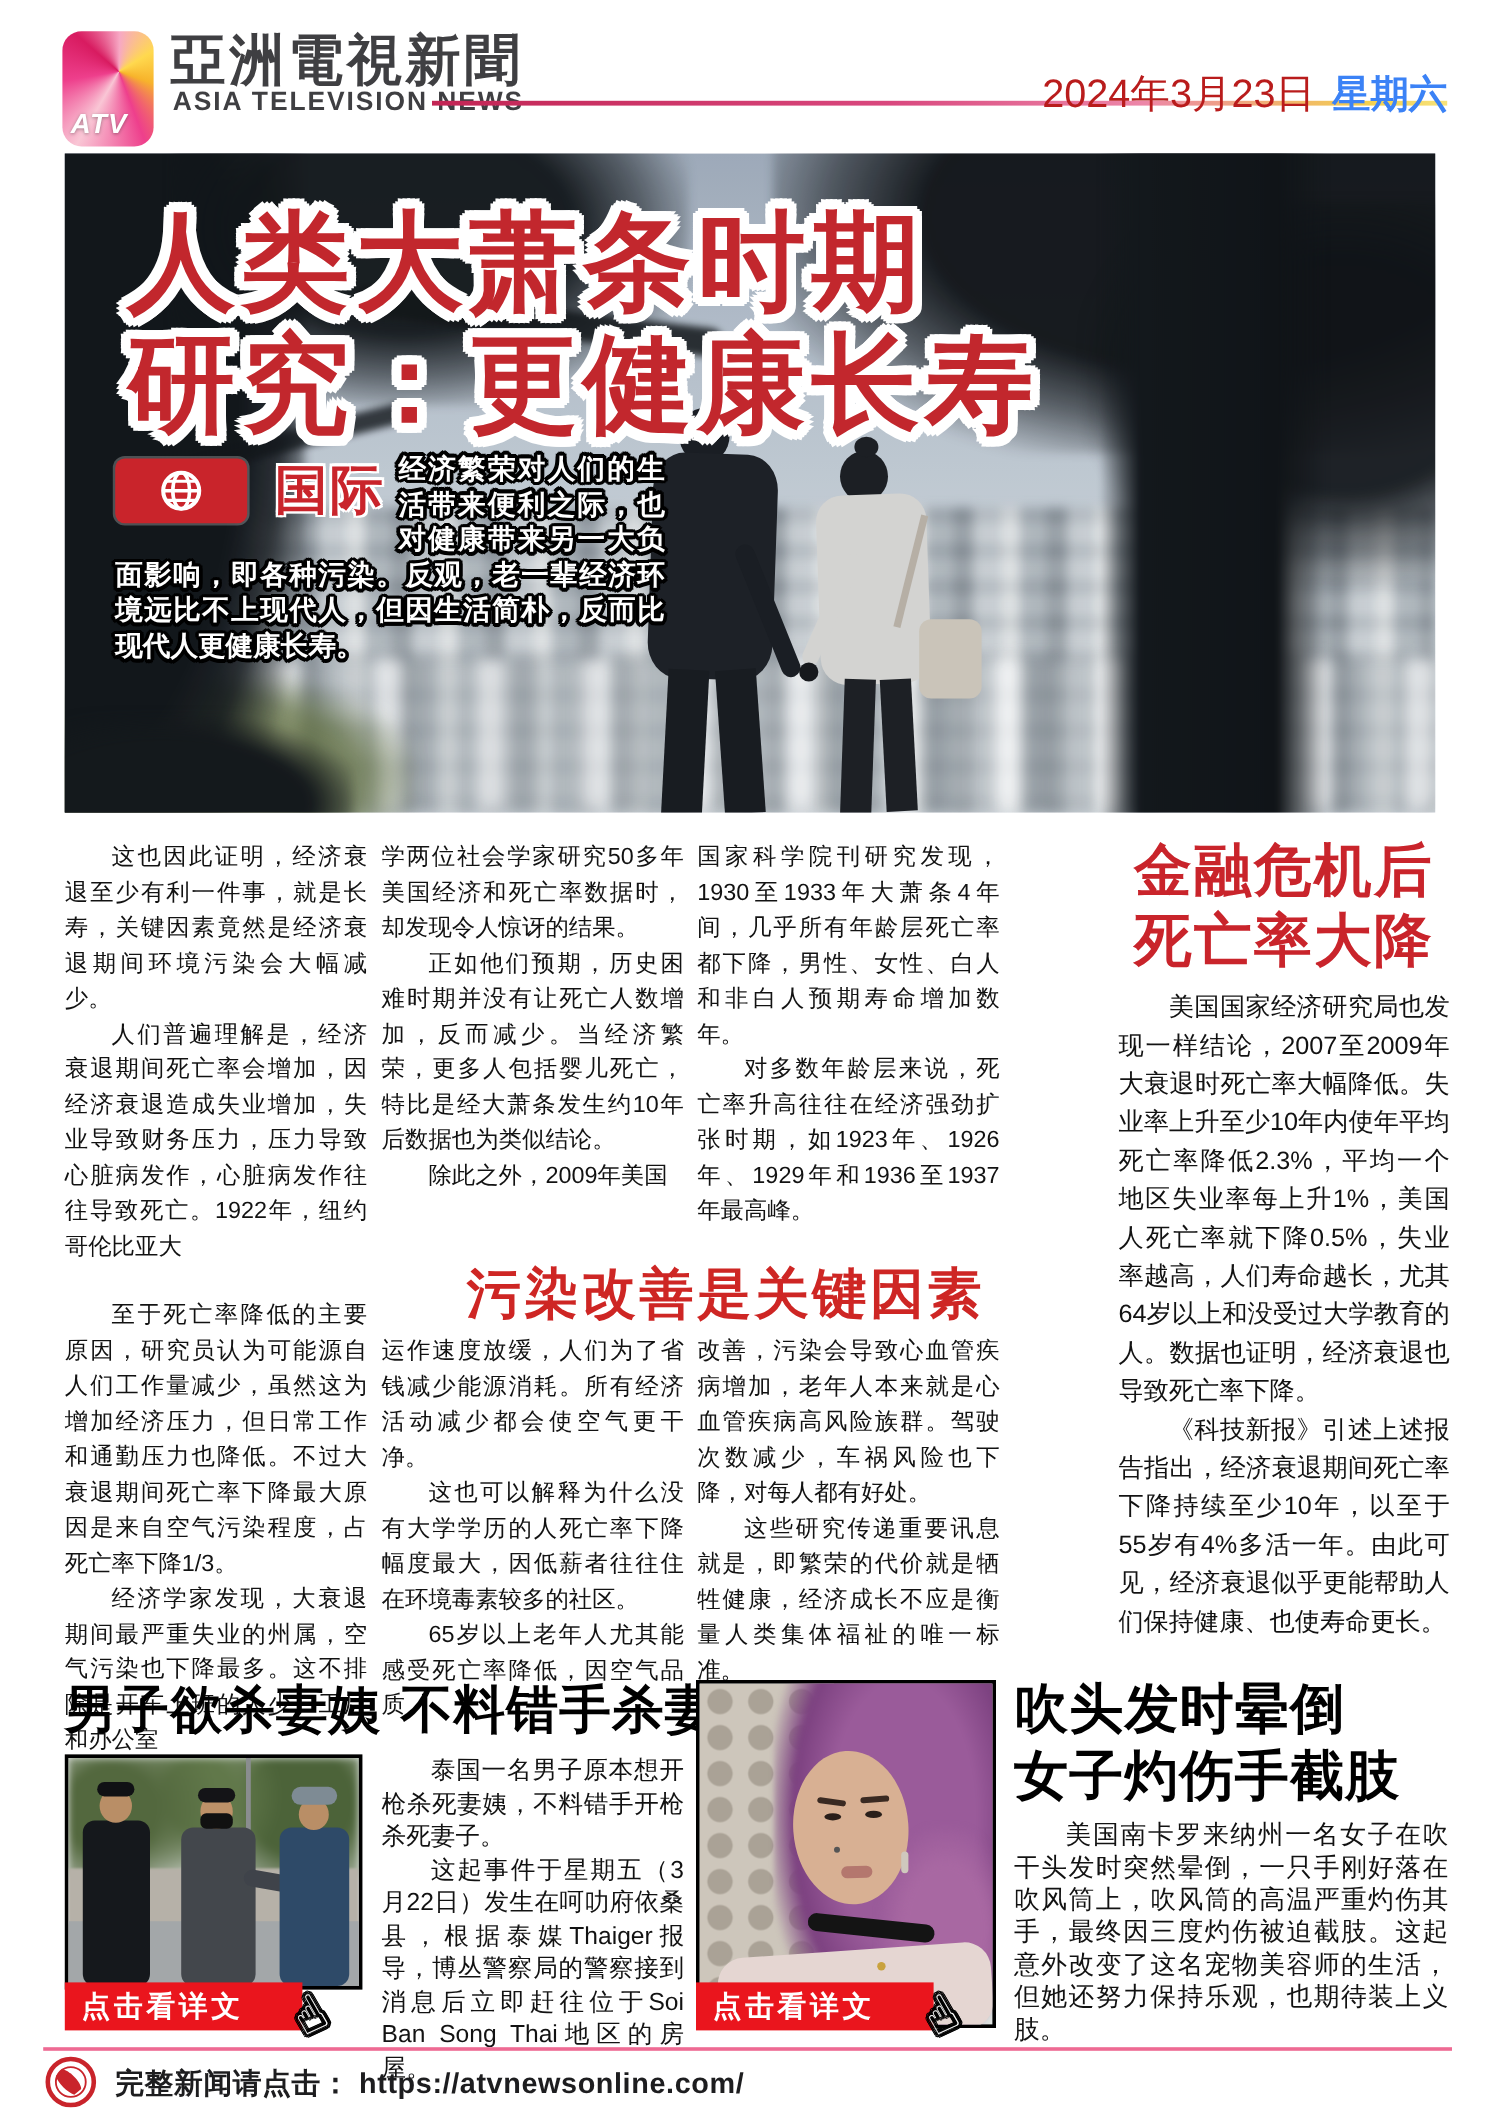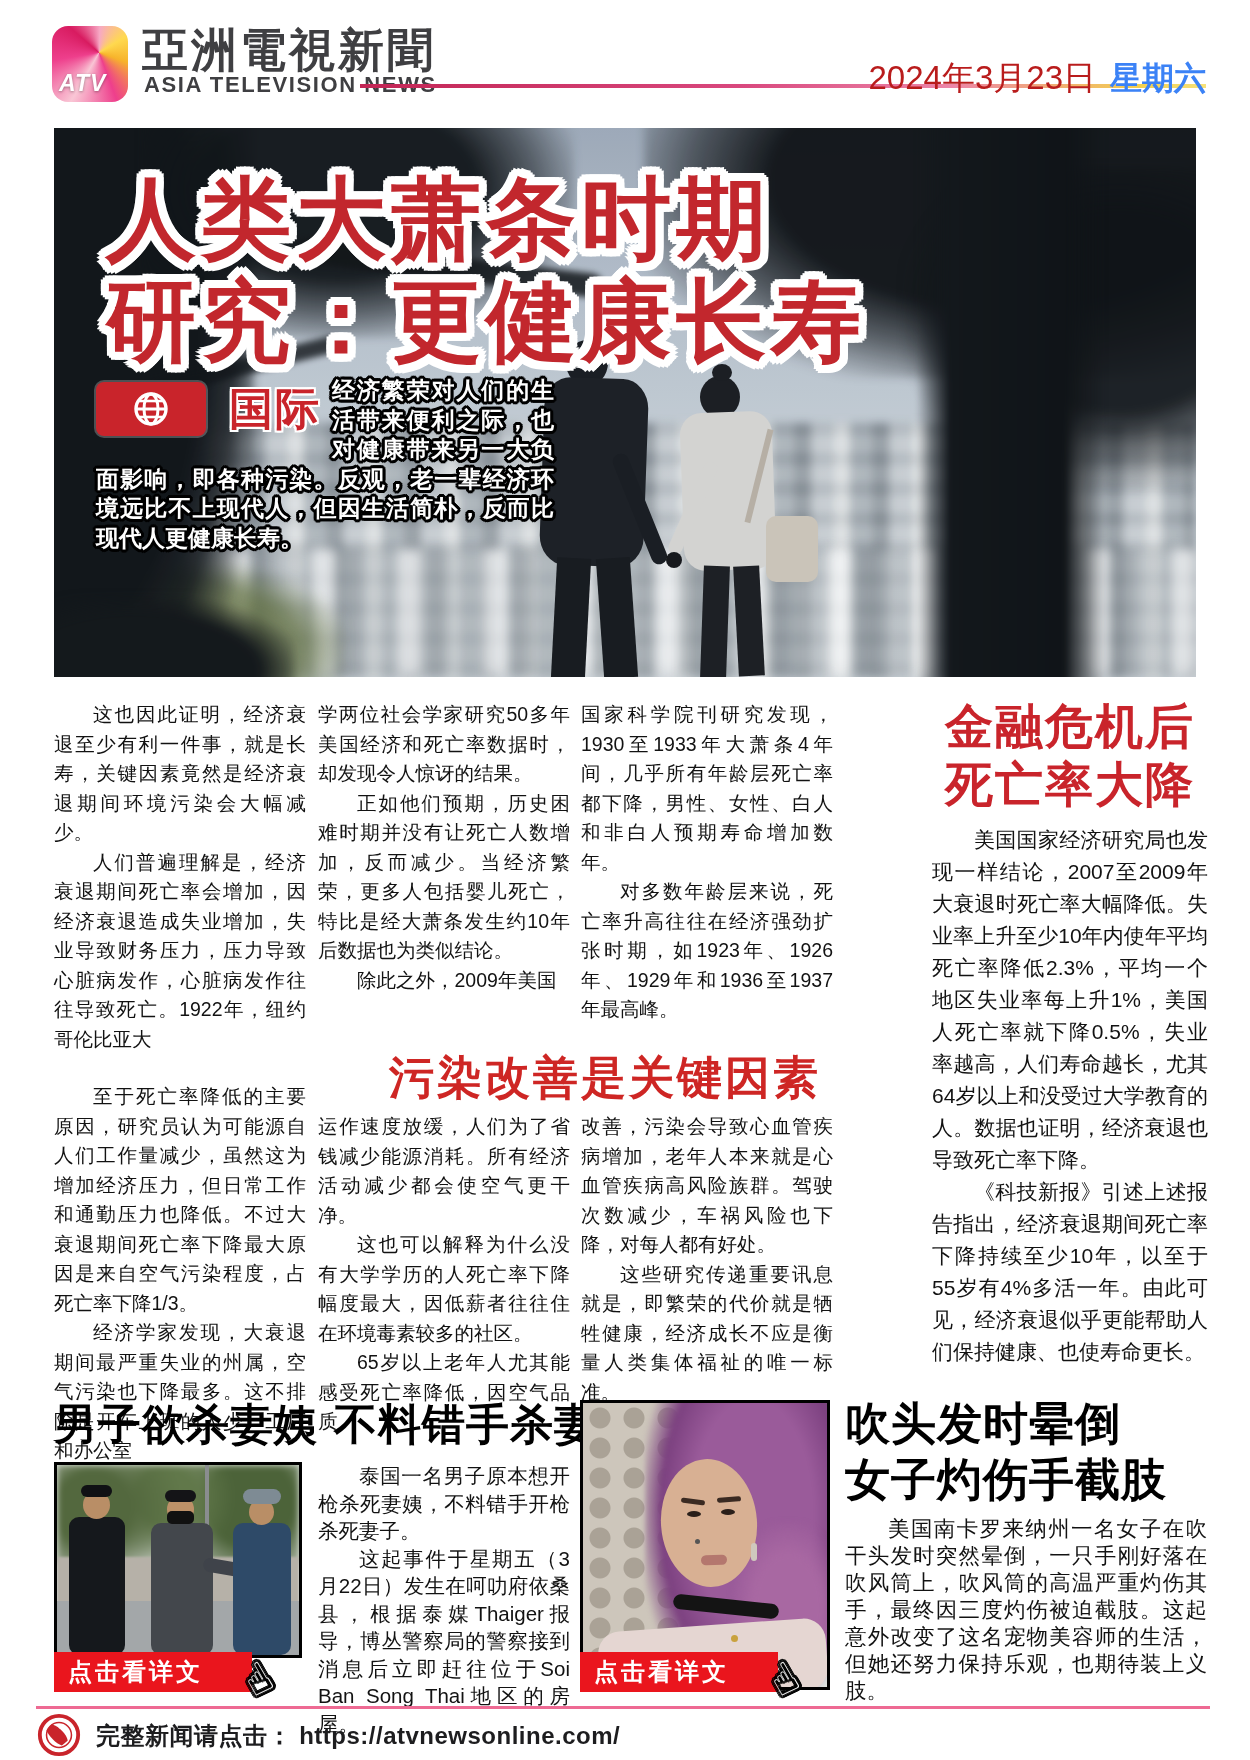--- a/index.html
+++ b/index.html
@@ -1,21 +1,21 @@
 <!DOCTYPE html>
 <html><head>
 <meta charset="utf-8">
 <style>
   html,body{margin:0;padding:0;background:#e9e9e9;}
   #page{position:relative;width:1250px;height:1760px;background:#fff;overflow:hidden;
         font-family:"Liberation Sans","DejaVu Sans",sans-serif;color:#111;}
   .abs{position:absolute;}
   p{margin:0;}
   
-  .logo{left:52px;top:26px;width:76px;height:76px;border-radius:16px;
+  .logo{left:52px;top:26px;width:76px;height:96px;border-radius:16px;
         background:conic-gradient(from 210deg at 62% 35%,#f9c6d5,#ee3f8c 14%,#d81b60 28%,#f7a8c4 42%,#ffd94f 58%,#f7b32b 72%,#ee3f8c 86%,#f9c6d5);}
   .logo span{position:absolute;left:7px;bottom:5px;font-size:23px;font-weight:900;font-style:italic;
         color:#fff;text-shadow:0 1px 3px rgba(0,0,0,.35);letter-spacing:1px;}
   .title-zh{left:142px;top:20px;font-size:46px;font-weight:900;color:#3f3f42;letter-spacing:3px;}
   .title-en{left:144px;top:72px;font-size:22px;font-weight:700;color:#3f3f42;letter-spacing:1.6px;}
   .hdr-line{left:360px;top:84px;width:846px;height:4px;
         background:linear-gradient(90deg,#c22554,#d9487e 45%,#ec86a8 70%,#f3cf4e 92%,#f7e27a);}
   .date-wrap{right:44px;top:40px;display:flex;align-items:baseline;gap:14px;}
   .date-d{font-size:33px;color:#b91c1c;margin-top:16px;}
   .date-w{font-size:32px;font-weight:900;color:#3b82f6;}

